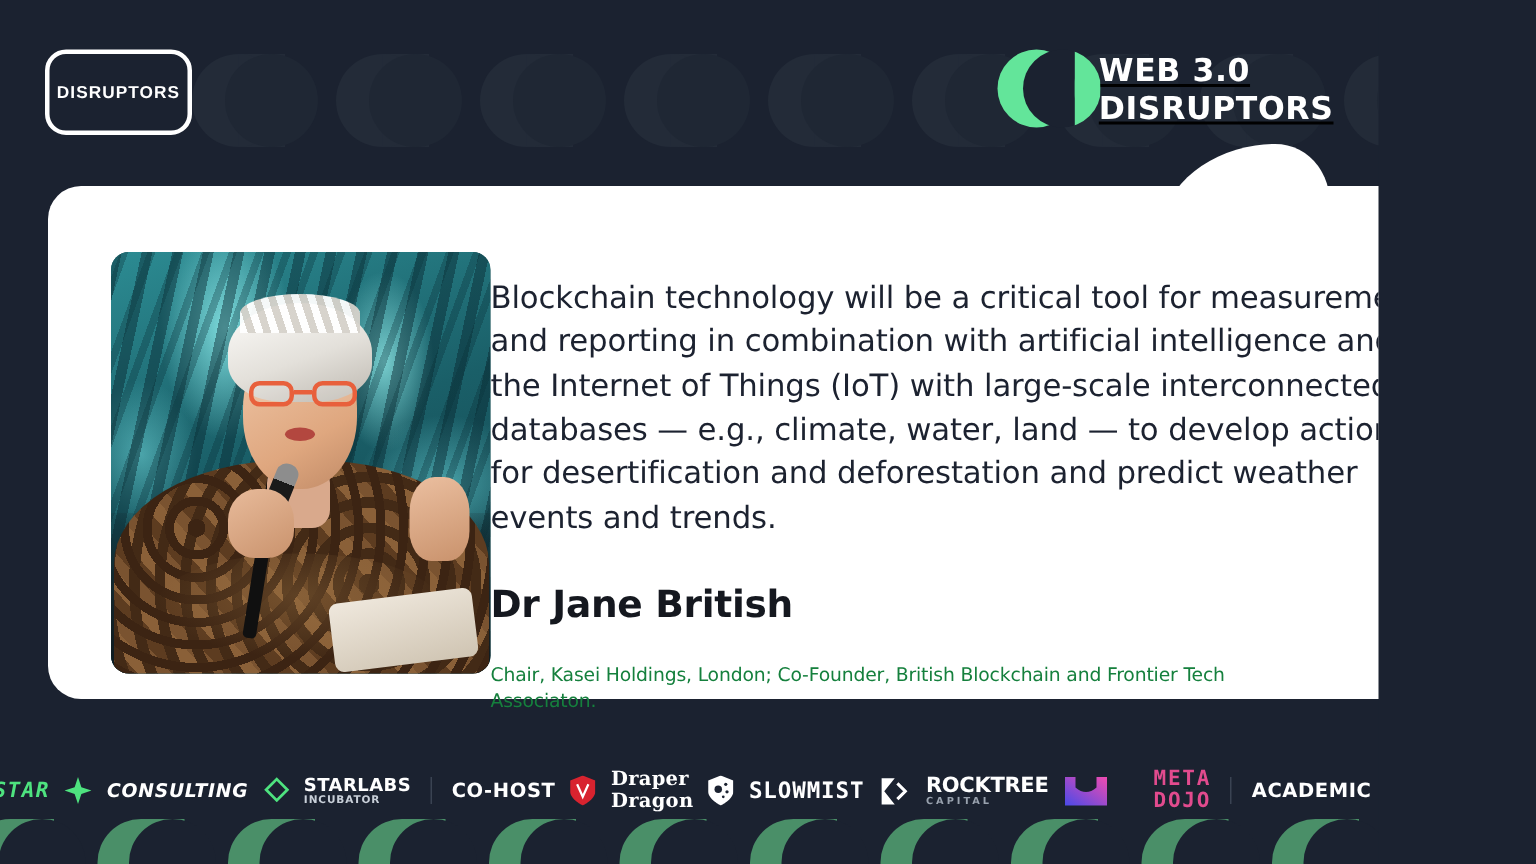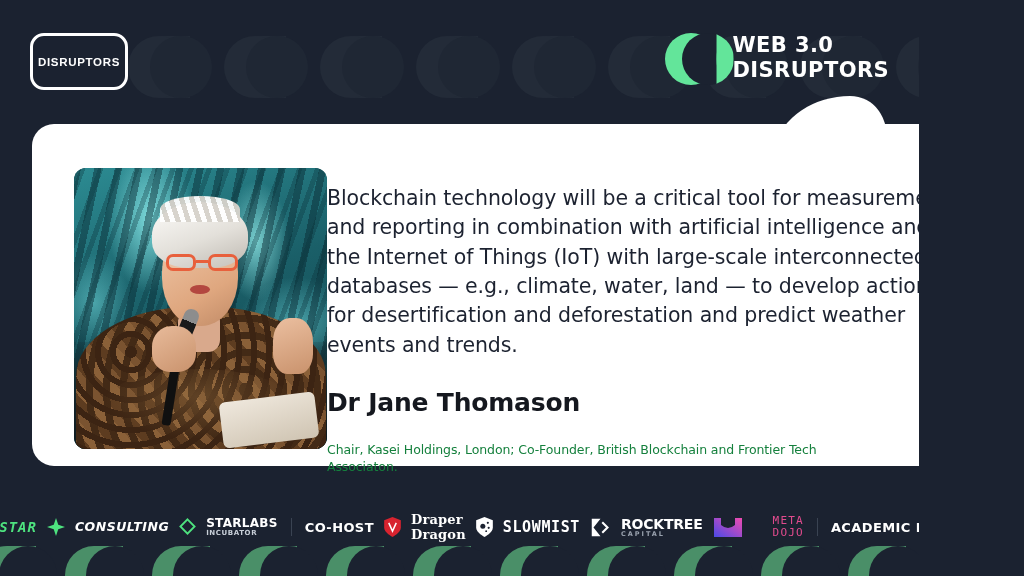--- a/index.html
+++ b/index.html
@@ -86,22 +86,23 @@
     letter-spacing: -0.5px;
     line-height: 1.05;
     font-family: "DejaVu Sans", sans-serif;
   }
 
   
   .brand {
     position: absolute;
     right: 30px; top: 30px;
     display: flex;
-    align-items: center;
+    align-items: flex-end;
     gap: 16px;
+    text-decoration: underline;
   }
   .brand-mark {
     position: relative;
     width: 52px; height: 52px;
     flex: none;
     margin-top: 3px;
   }
   .brand-mark .bm-body {
     position: absolute;
     inset: 0;
@@ -412,21 +413,21 @@
     letter-spacing: -0.2px; font-family: "DejaVu Sans", sans-serif;
   }
   .rt-txt .l2 {
     color: #99a2ae; font-size: 6.5px; font-weight: bold;
     letter-spacing: 2px; font-family: "DejaVu Sans", sans-serif;
   }
 
   .md-mark { width: 30px; height: 21px; flex: none; }
   .md-txt { line-height: 1.08; }
   .md-txt .l1, .md-txt .l2 {
-    color: #e24b8e; font-size: 11px; font-weight: normal;
+    color: #e24b8e; font-size: 14px; font-weight: bold;
     letter-spacing: 1.2px; font-family: "DejaVu Sans Mono", monospace; margin-left: 20px;
   }
 
   .suss-mark { width: 28px; height: 24px; flex: none; }
   .logo-suss {
     color: #ffffff; font-size: 17px; font-weight: 300;
     letter-spacing: -0.3px; font-family: "DejaVu Sans", sans-serif;
   }
 
   
@@ -567,21 +568,21 @@
         <div class="lens r"></div>
       </div>
       <div class="mouth"></div>
       <div class="mic"></div>
       <div class="hand"></div>
       <div class="hand2"></div>
     </div>
 
     <div class="quote-col">
       <div class="quote">Blockchain technology will be a critical tool for measurement and reporting in combination with artificial intelligence and the Internet of Things (IoT) with large-scale interconnected databases — e.g., climate, water, land — to develop action for desertification and deforestation and predict weather events and trends.</div>
-      <div class="speaker-name">Dr Jane Thomason</div>
+      <div class="speaker-name">Dr Jane British</div>
       <div class="speaker-role">Chair, Kasei Holdings, London; Co-Founder, British Blockchain and Frontier Tech Associaton.</div>
     </div>
 
   </div>
 
   <div class="sponsors">
 
     <div class="spon-group">
       <span class="spon-label">HOST</span>
       <span class="logo-star">STAR</span>

